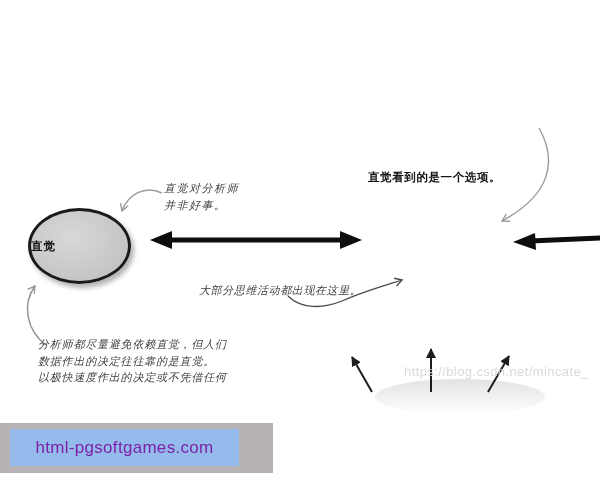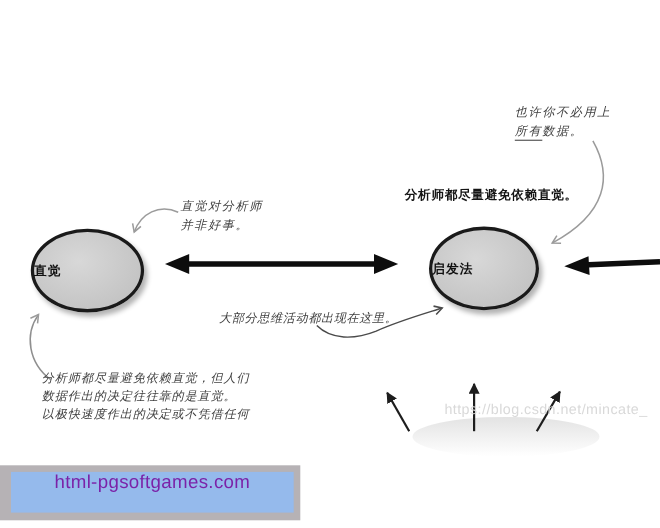--- a/index.html
+++ b/index.html
@@ -24,22 +24,22 @@
     letter-spacing:1.5px;z-index:3;white-space:nowrap;
   }
   .hand .u{border-bottom:1.2px solid #4a4a4a;padding-bottom:1px;}
   .para{white-space:normal;width:205px;line-height:16.5px;letter-spacing:0.8px;}
   #watermark{
     left:404px;top:364px;font-size:13px;color:#d9d9d9;letter-spacing:0.4px;
     z-index:4;white-space:nowrap;
   }
   #footer-bar{left:0;top:423px;width:273px;height:50px;z-index:5;}
   #footer-box{
-    left:10px;top:429px;width:257px;height:37px;z-index:6;
-    display:flex;align-items:flex-start;justify-content:center;
+    left:10px;top:429px;width:229px;height:37px;z-index:6;
+    display:flex;align-items:center;justify-content:center;
     font-size:17px;letter-spacing:0.3px;
   }
   svg.overlay{position:absolute;left:0;top:0;z-index:2;pointer-events:none;}
 </style>
 </head>
 <body>
 
 <div id="canvas">
 
   <svg class="overlay" width="600" height="480" viewBox="0 0 600 480">
@@ -80,38 +80,31 @@
 
     <path d="M 46,345 C 26,330 22,304 35,286" fill="none" stroke="#8f8f8f" stroke-width="1.4" marker-end="url(#vGray)"></path>
 
     <g>
       <line x1="372" y1="392" x2="352" y2="357" stroke="#1d1d1d" stroke-width="2" marker-end="url(#triBlack)"></line>
       <line x1="431" y1="392" x2="431" y2="349" stroke="#1d1d1d" stroke-width="2" marker-end="url(#triBlack)"></line>
       <line x1="488" y1="392" x2="509" y2="356" stroke="#1d1d1d" stroke-width="2" marker-end="url(#triBlack)"></line>
     </g>
   </svg>
 
-  <div class="abs heading" style="left:368px;top:170px;">分析师都尽量避免依赖直觉。</div>
+  <div class="abs heading" style="left:368px;top:170px;">直觉看到的是一个选项。</div>
 
   <div class="node" style="left:28px;top:208px;width:97px;height:70px;">
     <span class="node-label">直觉</span>
-  </div>
-  <div class="node" style="left:390px;top:206px;width:94px;height:70px;">
-    <span class="node-label">启发法</span>
   </div>
 
   <div class="abs hand" style="left:164px;top:180px;">
     <div>直觉对分析师</div>
     <div>并非好事。</div>
   </div>
 
-  <div class="abs hand" style="left:468px;top:93px;line-height:18px;">
-    <div>也许你不必用上</div>
-    <div><span class="u">所有</span><span>数据。</span></div>
-  </div>
 
   <div class="abs hand" style="left:199px;top:282px;letter-spacing:0.6px;">大部分思维活动都出现在这里。</div>
 
   <div class="abs hand para" style="left:38px;top:336px;">
     <div>分析师都尽量避免依赖直觉，但人们</div>
     <div>数据作出的决定往往靠的是直觉。</div>
     <div>以极快速度作出的决定或不凭借任何</div>
   </div>
 
   <div class="abs" id="watermark">https://blog.csdn.net/mincate_</div>

